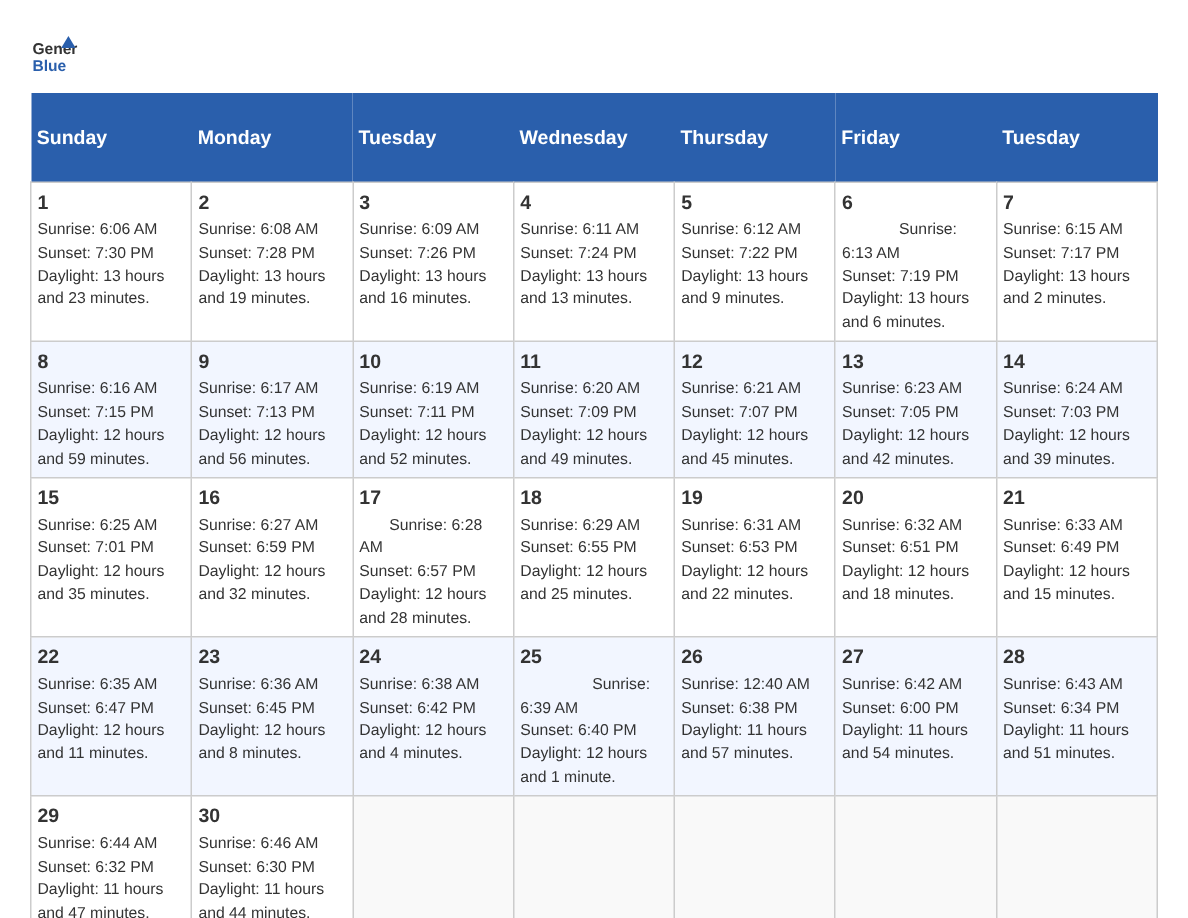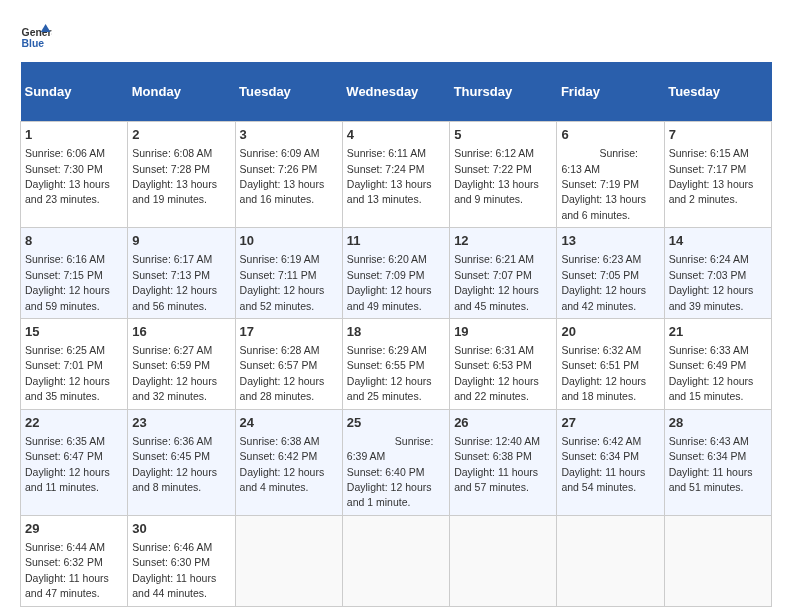--- a/index.html
+++ b/index.html
@@ -173,21 +173,21 @@
       </tr>
       <tr>
         <td><span class="day-num">15</span><span class="day-info" style="white-space: pre-line; text-align: right;">Sunrise: 6:25 AM
 Sunset: 7:01 PM
 Daylight: 12 hours
 and 35 minutes.</span></td>
         <td><span class="day-num">16</span><span class="day-info" style="white-space: pre-line;">Sunrise: 6:27 AM
 Sunset: 6:59 PM
 Daylight: 12 hours
 and 32 minutes.</span></td>
-        <td><span class="day-num">17</span><span class="day-info" style="white-space: pre-line;">Sunrise: 6:28 AM
+        <td><span class="day-num">17</span><span class="day-info" style="white-space: pre-line; margin-left: 20px;">Sunrise: 6:28 AM
 Sunset: 6:57 PM
 Daylight: 12 hours
 and 28 minutes.</span></td>
         <td><span class="day-num">18</span><span class="day-info" style="white-space: pre-line;">Sunrise: 6:29 AM
 Sunset: 6:55 PM
 Daylight: 12 hours
 and 25 minutes.</span></td>
         <td><span class="day-num">19</span><span class="day-info" style="white-space: pre-line; margin-top: 36px;">Sunrise: 6:31 AM
 Sunset: 6:53 PM
 Daylight: 12 hours
@@ -216,21 +216,21 @@
 and 4 minutes.</span></td>
         <td><span class="day-num">25</span><span class="day-info" style="white-space: pre-line; margin-left: 48px;">Sunrise: 6:39 AM
 Sunset: 6:40 PM
 Daylight: 12 hours
 and 1 minute.</span></td>
         <td><span class="day-num">26</span><span class="day-info" style="white-space: pre-line;">Sunrise: 12:40 AM
 Sunset: 6:38 PM
 Daylight: 11 hours
 and 57 minutes.</span></td>
         <td><span class="day-num">27</span><span class="day-info" style="white-space: pre-line;">Sunrise: 6:42 AM
-Sunset: 6:34 PM
+Sunset: 6:00 PM
 Daylight: 11 hours
 and 54 minutes.</span></td>
         <td><span class="day-num">28</span><span class="day-info" style="white-space: pre-line;">Sunrise: 6:43 AM
 Sunset: 6:34 PM
 Daylight: 11 hours
 and 51 minutes.</span></td>
       </tr>
       <tr>
         <td><span class="day-num">29</span><span class="day-info" style="white-space: pre-line;">Sunrise: 6:44 AM
 Sunset: 6:32 PM

